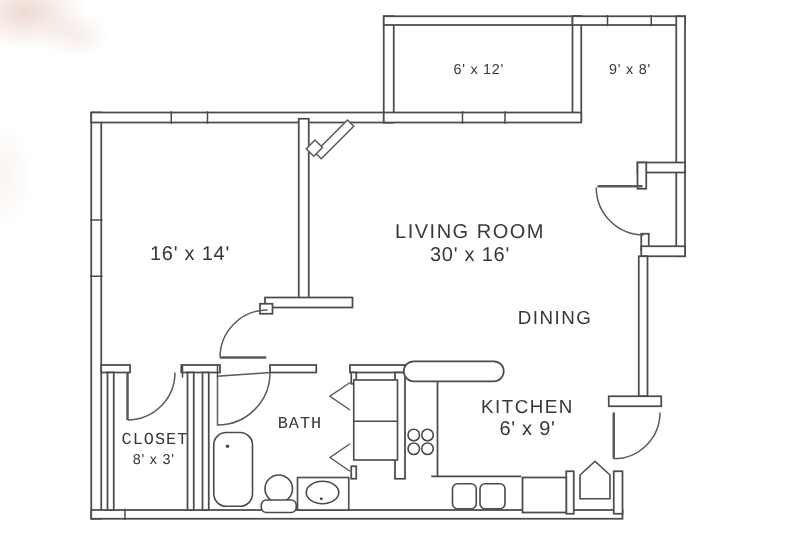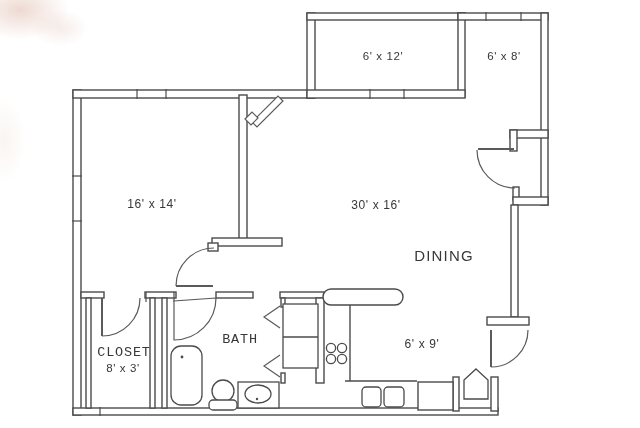--- a/index.html
+++ b/index.html
@@ -28,21 +28,21 @@
   .lbl{
     position:absolute;
     transform:translate(-50%,-50%);
     white-space:nowrap;
     color:var(--text);
     line-height:1;
   }
   .room{font-size:15px;letter-spacing:1.2px;}
   .room.lg{font-size:16px;}
   .room.sm{font-size:13.5px;letter-spacing:.8px;font-family:Liberation Mono, monospace;}
-  .dims{font-size:12px;letter-spacing:.6px;}
+  .dims{font-size:16px;letter-spacing:.6px;}
   .dims.sm{font-size:11.5px;}
 </style>
 </head>
 <body>
 
 <div id="floorplan">
   <div class="smudge"></div>
 
   <svg width="640" height="428" viewBox="0 0 640 428">
 
@@ -159,27 +159,29 @@
       <rect x="209" y="400" width="28" height="10" rx="4"></rect>
     </g>
     <g stroke="#4b4b4b" stroke-width="1.3" fill="#ffffff">
       <rect x="238" y="382" width="41" height="26"></rect>
       <ellipse cx="258" cy="394" rx="13" ry="9"></ellipse>
       <circle cx="257" cy="399" r="1.2" fill="#4b4b4b" stroke="none"></circle>
     </g>
   </svg>
 
   <div class="lbl dims sm" style="left:383px;top:57px">6' x 12'</div>
-  <div class="lbl dims sm" style="left:504px;top:57px">6' x 8'</div>
+  <div class="lbl dims sm" style="left:504px;top:57px">9' x 8'</div>
 
   <div class="lbl dims" style="left:152px;top:204px">16' x 14'</div>
 
+  <div class="lbl room lg" style="left:376px;top:186px">LIVING ROOM</div>
   <div class="lbl dims" style="left:376px;top:205px">30' x 16'</div>
 
   <div class="lbl room" style="left:444px;top:255px">DINING</div>
 
+  <div class="lbl room" style="left:422px;top:326px">KITCHEN</div>
   <div class="lbl dims" style="left:422px;top:344px">6' x 9'</div>
 
   <div class="lbl room sm" style="left:240px;top:340px">BATH</div>
 
   <div class="lbl room sm" style="left:124px;top:353px">CLOSET</div>
   <div class="lbl dims sm" style="left:123px;top:369px">8' x 3'</div>
 </div>
 
 </body></html>

